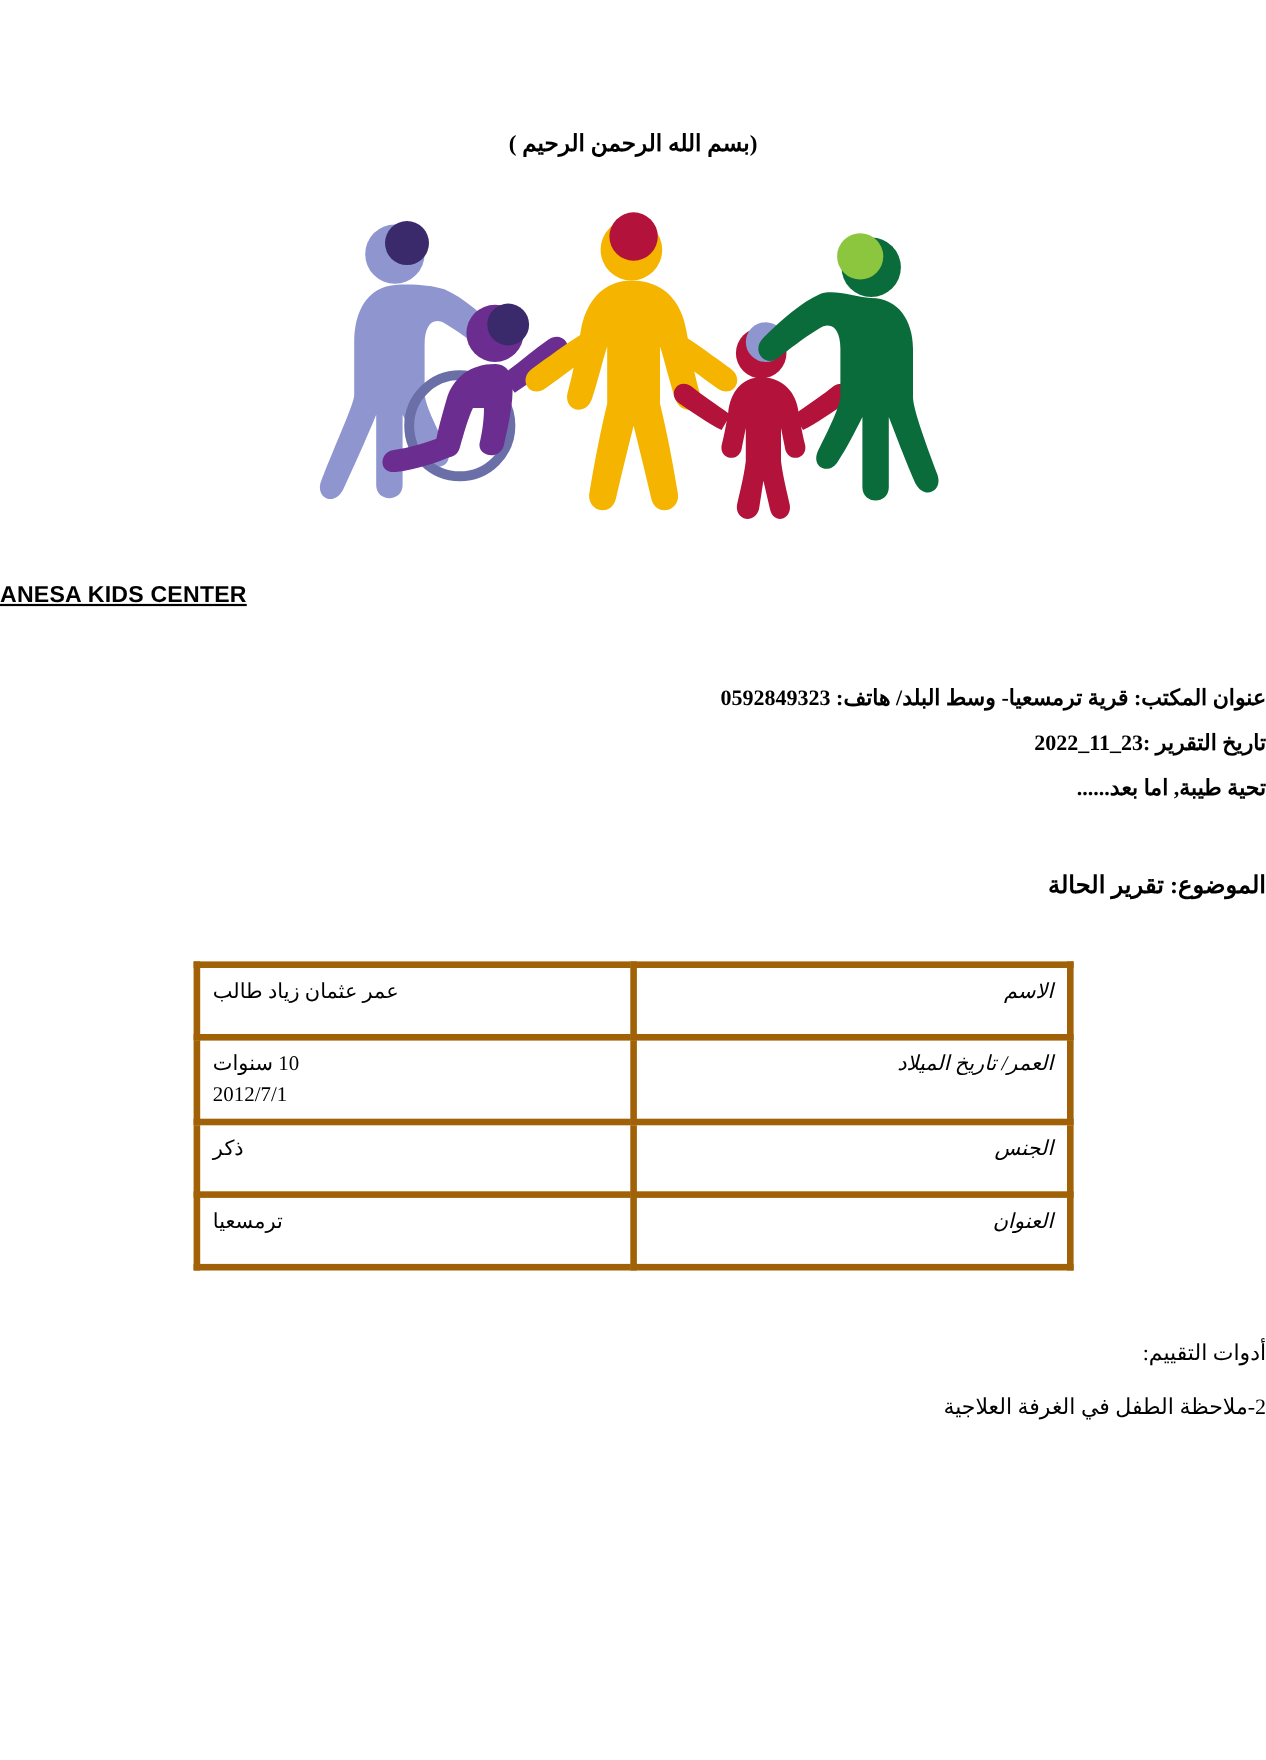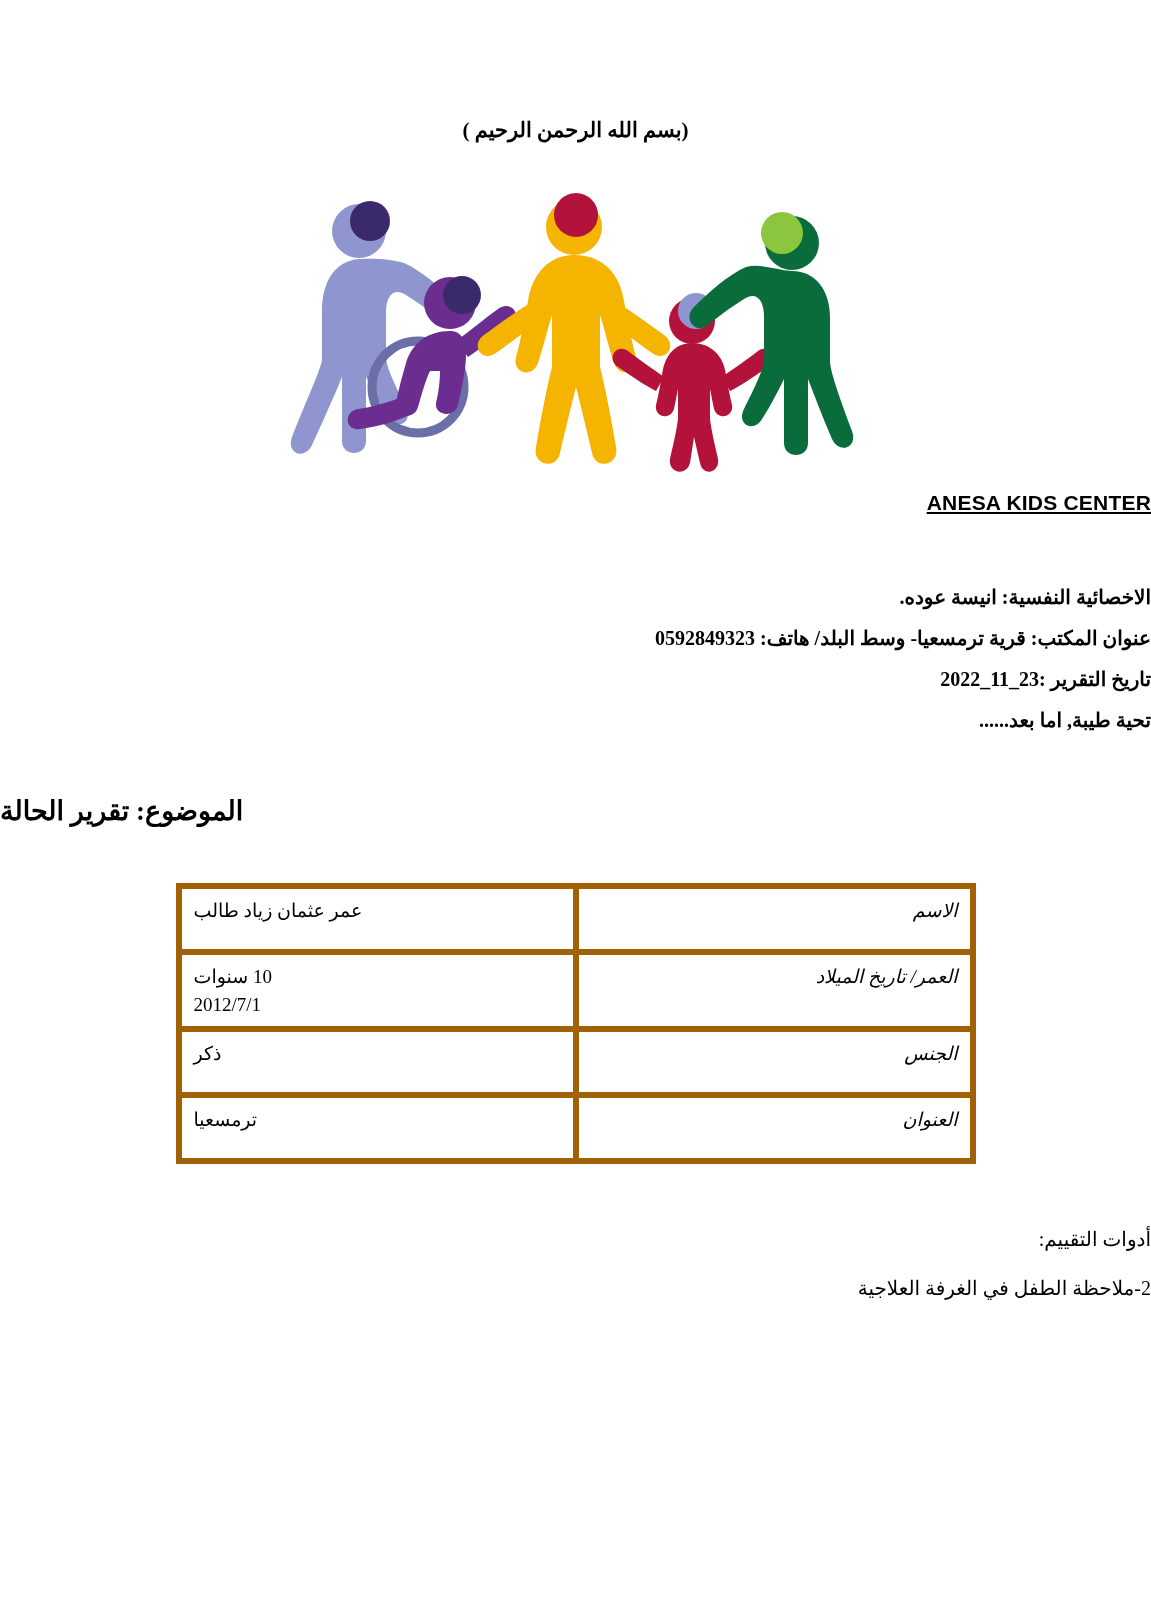--- a/index.html
+++ b/index.html
@@ -39,24 +39,25 @@
     display: flex;
     justify-content: center;
     align-items: center;
   }
   .logo-svg {
     display: block;
   }
 
   
   .center-name {
-    text-align: right;
+    text-align: left;
     font-size: 21px;
     font-weight: bold;
     text-decoration: underline;
+    margin-top: 38px;
     direction: ltr;
     font-family: "Liberation Sans", sans-serif;
     letter-spacing: 0.2px;
   }
 
   
   .info-block {
     margin-top: 62px;
     padding-right: 0;
     padding-left: 178px;
@@ -66,22 +67,22 @@
     font-weight: bold;
     line-height: 2.05;
   }
   .info-line {
     white-space: nowrap;
   }
 
   
   .subject {
     margin-top: 54px;
-    text-align: left;
-    font-size: 27px;
+    text-align: right;
+    font-size: 22px;
     font-weight: bold;
     direction: rtl;
     padding-right: 0px;
   }
 
   
   .table-wrap {
     margin-top: 56px;
     display: flex;
     justify-content: center;
@@ -173,21 +174,20 @@
         <circle cx="566" cy="52" r="27" fill="#0a6b3b"></circle>
         <circle cx="556" cy="42" r="21" fill="#8cc63e"></circle>
         <path d="M566 80 C590 80 604 100 604 126 L604 170 C604 180 614 208 626 240 C632 256 614 264 606 248 C594 220 586 198 582 188 L582 252 C582 268 558 268 558 252 L558 188 C552 200 544 216 536 228 C528 242 510 234 518 218 C528 198 538 178 538 168 L538 126 C538 108 530 100 518 108 C502 118 492 126 482 134 C470 144 456 128 468 116 C484 100 502 84 520 76 C534 72 550 79 566 80 Z" fill="#0a6b3b"></path>
       </g>
     </svg>
   </div>
 
   <div class="center-name">ANESA KIDS CENTER</div>
 
   <div class="info-block">
-    <div class="info-line">الاخصائية النفسية: انيسة عوده.</div>
     <div class="info-line">عنوان المكتب: قرية ترمسعيا- وسط البلد/ هاتف: 0592849323</div>
     <div class="info-line">تاريخ التقرير :23_11_2022</div>
     <div class="info-line">تحية طيبة, اما بعد......</div>
   </div>
 
   <div class="subject">الموضوع: تقرير الحالة</div>
 
   <div class="table-wrap">
     <table class="case-table">
       <tbody>

